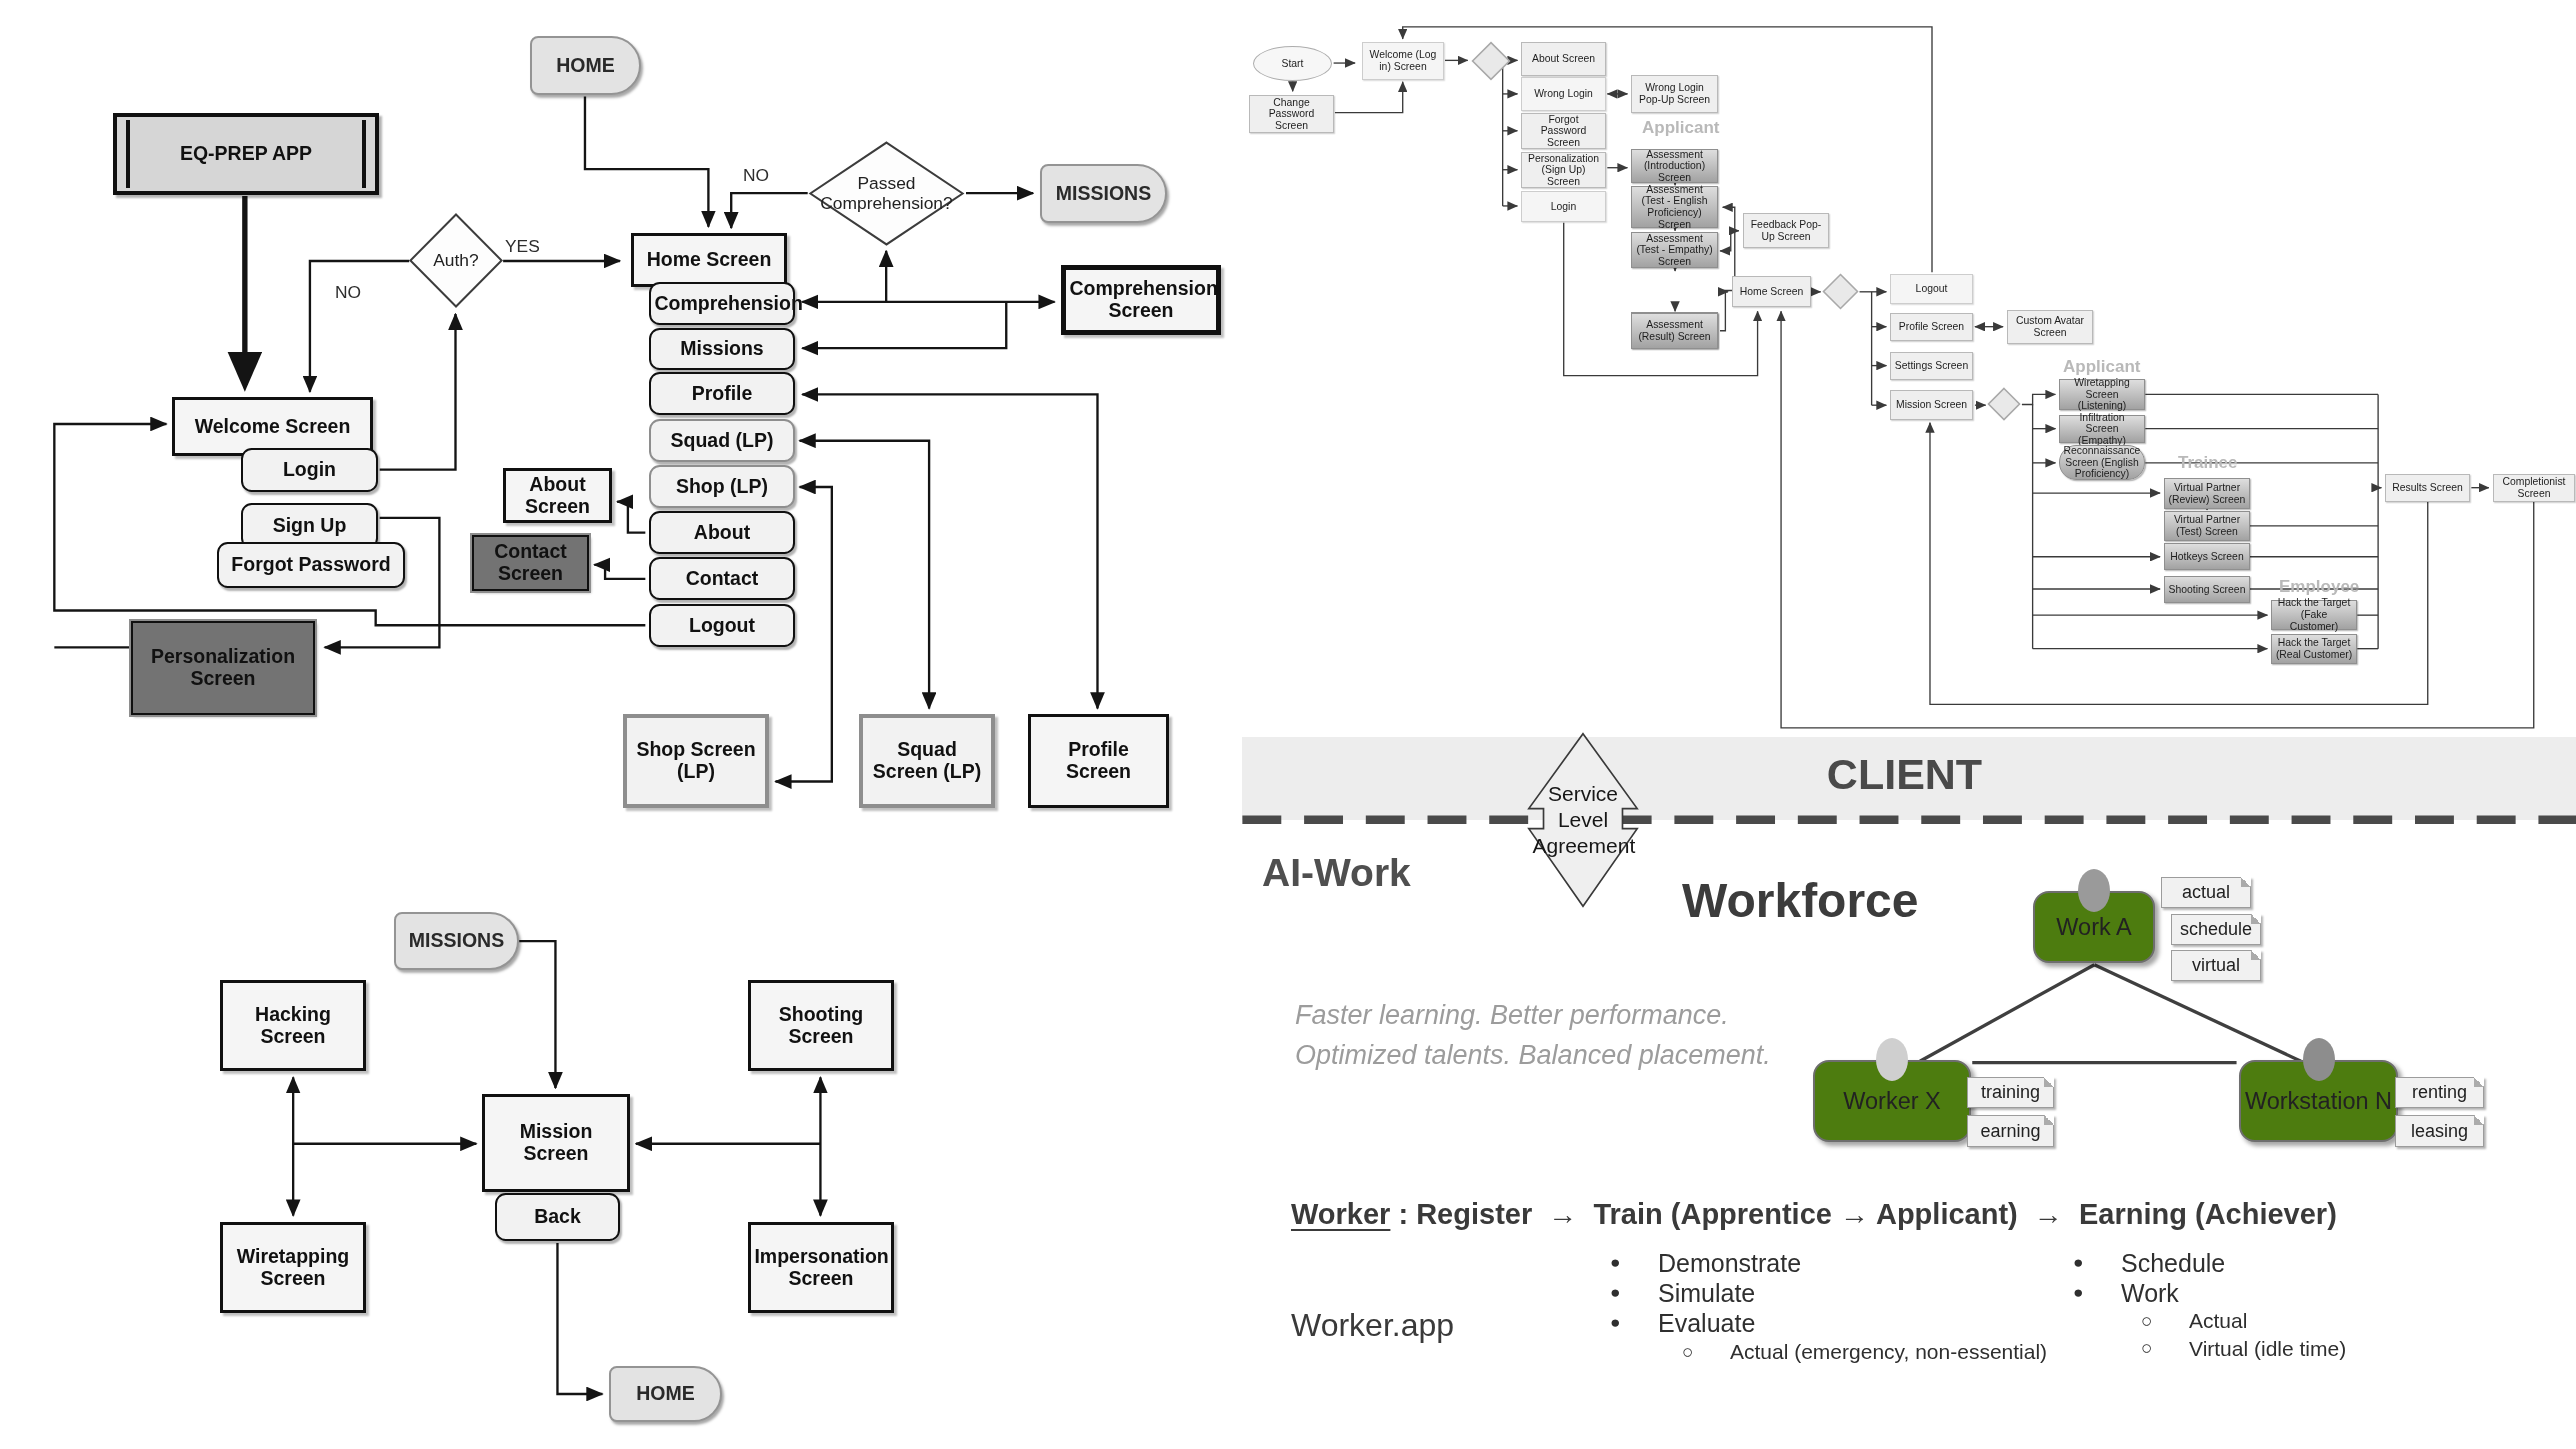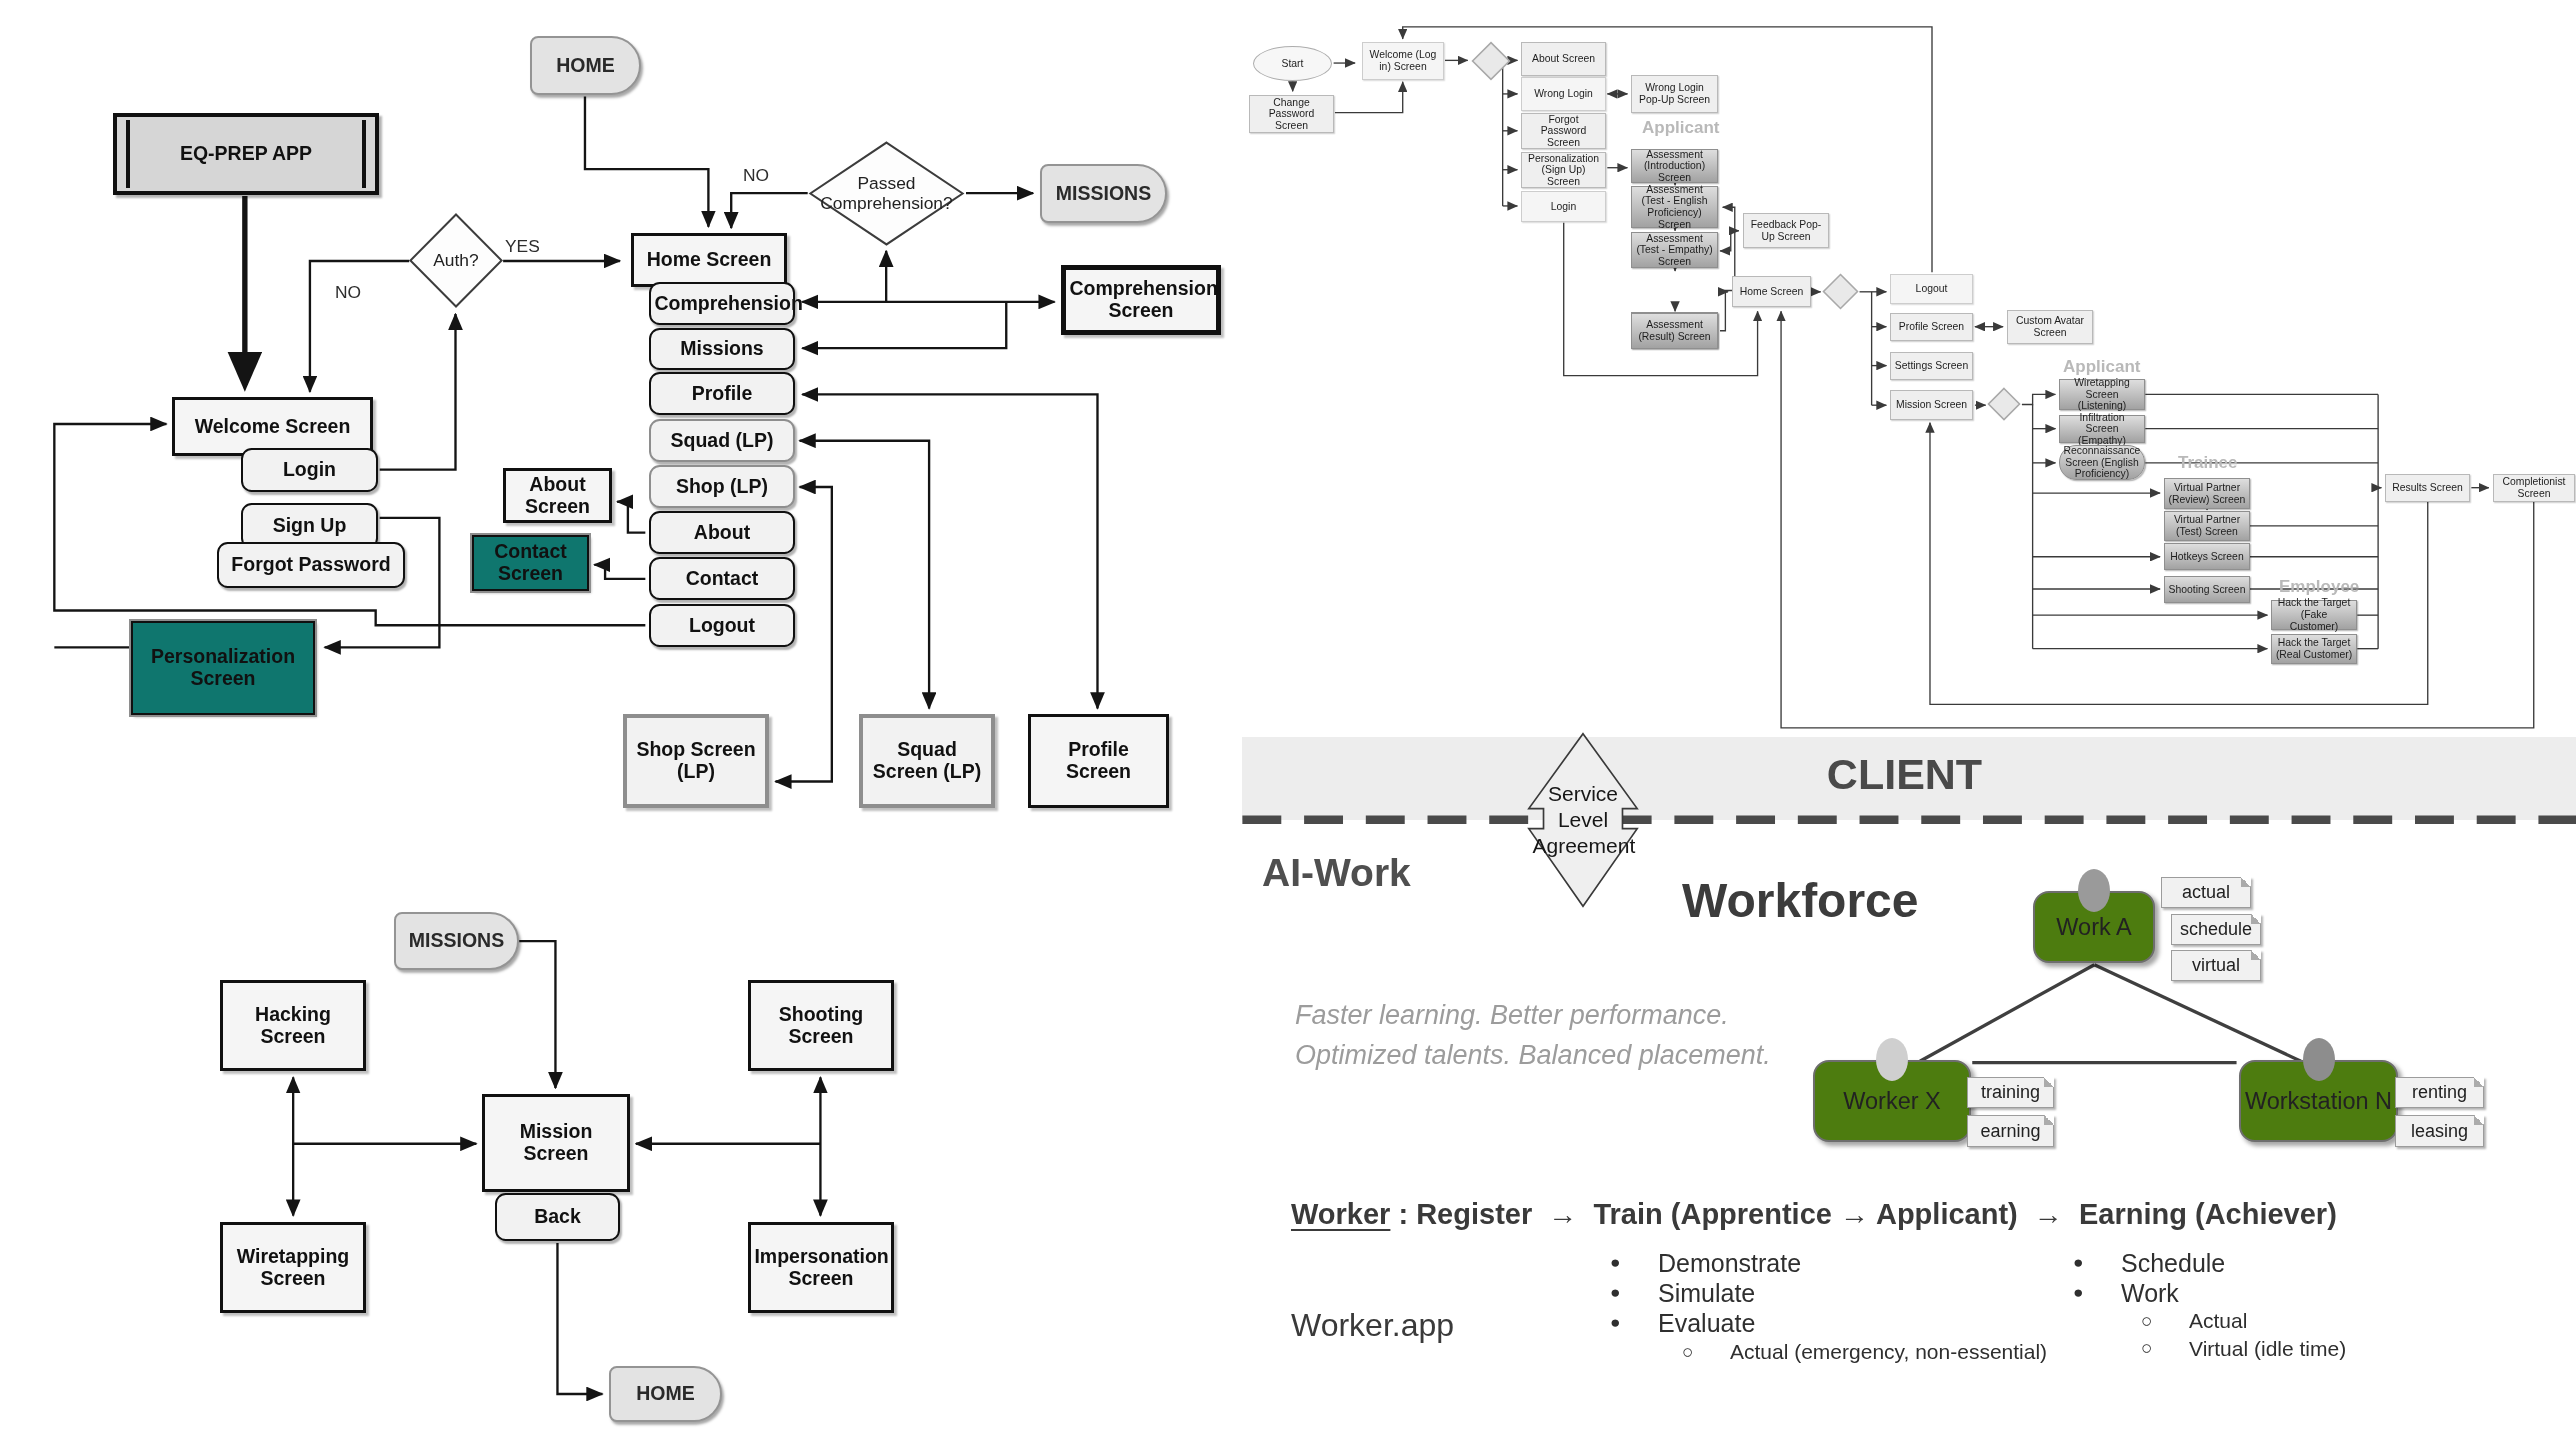--- a/index.html
+++ b/index.html
@@ -9,21 +9,21 @@
   #wires{position:absolute;left:0;top:0;width:2576px;height:1449px;z-index:1}
   .layer{position:absolute;left:0;top:0;width:100%;height:100%;z-index:2;pointer-events:none}
   .node{position:absolute;display:flex;align-items:center;justify-content:center;text-align:center;z-index:0}
   .lbl{position:relative;width:100%;padding:0 3.4px;line-height:1.12;z-index:1}
   
   .k-pp{background:#d6d6d6;border:4px solid #101010;box-shadow:2.7px 2.7px 2px rgba(0,0,0,.3)}
   .k-pp::before,.k-pp::after{content:"";position:absolute;top:2.7px;bottom:2.7px;width:4px;background:#101010}
   .k-pp::before{left:8.7px}.k-pp::after{right:8.7px}
   .k-proc{background:#f5f5f5;border:3.4px solid #101010;box-shadow:2.7px 2.7px 2px rgba(0,0,0,.25)}
   .k-procT{background:#f5f5f5;border:5.4px solid #101010;box-shadow:2.7px 2.7px 2px rgba(0,0,0,.25)}
-  .k-proc2{background:#0f766e;border:2.7px solid #101010;outline:2px solid #8e8e8e;box-shadow:3.4px 3.4px 2.7px rgba(0,0,0,.3)}
+  .k-proc2{background:#737373;border:2.7px solid #101010;outline:2px solid #8e8e8e;box-shadow:3.4px 3.4px 2.7px rgba(0,0,0,.3)}
   .k-procg{background:#f2f2f2;border:4px solid #8e8e8e;box-shadow:2.7px 2.7px 2px rgba(0,0,0,.25)}
   .k-round{background:#f2f2f2;border:2.7px solid #101010;border-radius:10.7px;box-shadow:2px 2.7px 2px rgba(0,0,0,.3)}
   .k-roundg{background:#f2f2f2;border:2.7px solid #8e8e8e;border-radius:10.7px;box-shadow:2px 2.7px 2px rgba(0,0,0,.3)}
   .k-term{background:#e3e3e3;border:2px solid #949494;border-radius:10.7px 39px 39px 10.7px;box-shadow:2px 2.7px 2.7px rgba(0,0,0,.35)}
   .k-pp .lbl,.k-proc .lbl,.k-procT .lbl,.k-proc2 .lbl,.k-procg .lbl,.k-round .lbl,.k-roundg .lbl{font-weight:700;font-size:19.5px}
   .k-term .lbl{font-weight:600;font-size:19.5px;color:#2a2a2a}
   .k-dia svg,.k-dsm svg{position:absolute;left:0;top:0;width:100%;height:100%;overflow:visible}
   .k-dia polygon{fill:#fdfdfd;stroke:#3c3c3c;stroke-width:2;vector-effect:non-scaling-stroke}
   .k-dsm polygon{fill:#e9e9e9;stroke:#a9a9a9;stroke-width:1.6;vector-effect:non-scaling-stroke}
   .k-dia .lbl{font-size:17.4px;color:#222}

